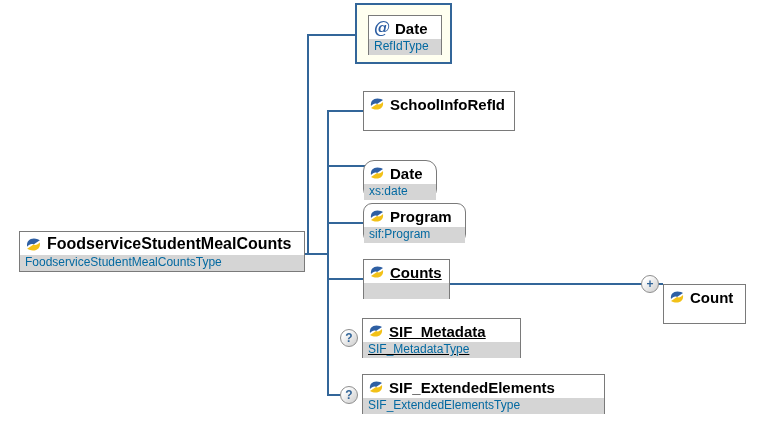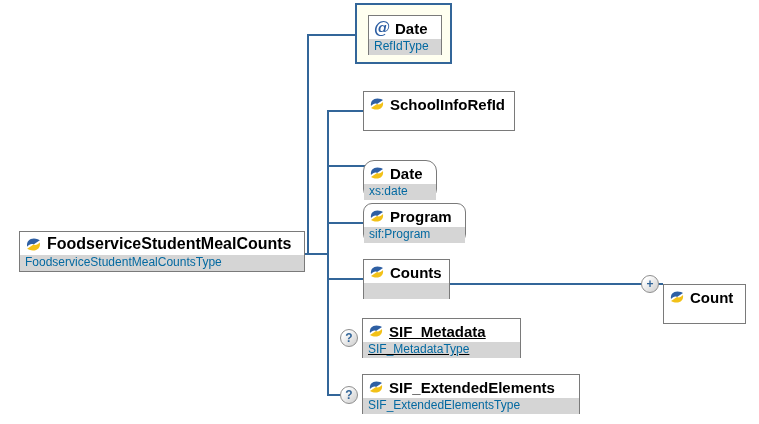--- a/index.html
+++ b/index.html
@@ -82,21 +82,21 @@
     <div class="title">
       <svg class="eicon" width="16" height="14" viewBox="0 0 16 14">
         <path d="M2,9 C1,3 6,0 12,2 L14,3 L8,7 C6,6 4,7 2,9 Z" fill="#2e5fa3"></path>
         <path d="M14,5 C15,11 10,14 4,12 L2,11 L8,7 C10,8 12,7 14,5 Z" fill="#f2c118"></path>
       </svg>
       <span>Program</span>
     </div>
     <div class="sub">sif:Program</div>
   </div>
 
-  <div class="node" style="left:363px;top:259px;width:87px;height:40px;">
+  <div class="node" style="left:363px;top:259px;width:87px;height:40px;text-decoration:underline;">
     <div class="title">
       <svg class="eicon" width="16" height="14" viewBox="0 0 16 14">
         <path d="M2,9 C1,3 6,0 12,2 L14,3 L8,7 C6,6 4,7 2,9 Z" fill="#2e5fa3"></path>
         <path d="M14,5 C15,11 10,14 4,12 L2,11 L8,7 C10,8 12,7 14,5 Z" fill="#f2c118"></path>
       </svg>
       <span>Counts</span>
     </div>
     <div class="sub"></div>
   </div>
 
@@ -110,21 +110,21 @@
         <path d="M14,5 C15,11 10,14 4,12 L2,11 L8,7 C10,8 12,7 14,5 Z" fill="#f2c118"></path>
       </svg>
       <span>SIF_Metadata</span>
     </div>
     <div class="sub">SIF_MetadataType</div>
   </div>
 
   <div class="badge" style="left:340px;top:386px;">
     <span>?</span>
   </div>
-  <div class="node" style="left:362px;top:374px;width:218px;height:40px;">
+  <div class="node" style="left:362px;top:374px;width:243px;height:40px;">
     <div class="title">
       <svg class="eicon" width="16" height="14" viewBox="0 0 16 14">
         <path d="M2,9 C1,3 6,0 12,2 L14,3 L8,7 C6,6 4,7 2,9 Z" fill="#2e5fa3"></path>
         <path d="M14,5 C15,11 10,14 4,12 L2,11 L8,7 C10,8 12,7 14,5 Z" fill="#f2c118"></path>
       </svg>
       <span>SIF_ExtendedElements</span>
     </div>
     <div class="sub">SIF_ExtendedElementsType</div>
   </div>
 

